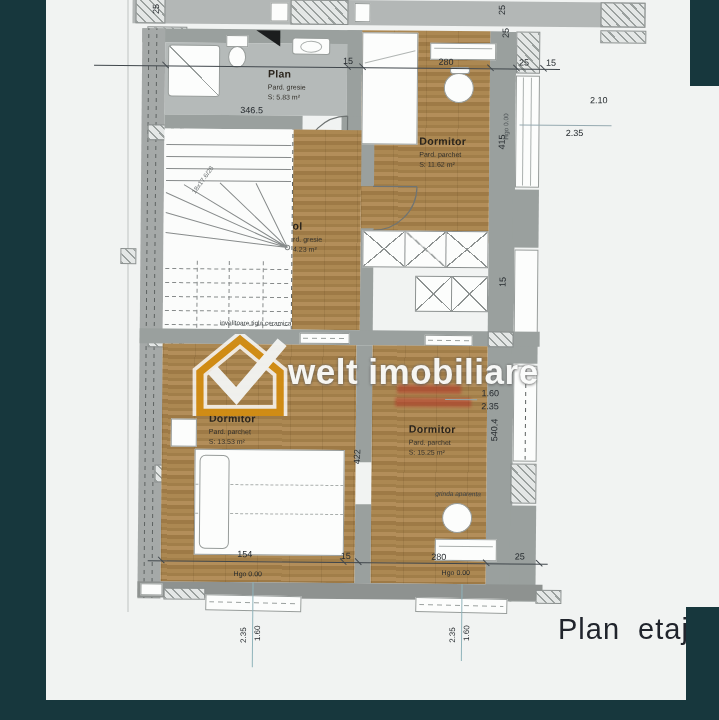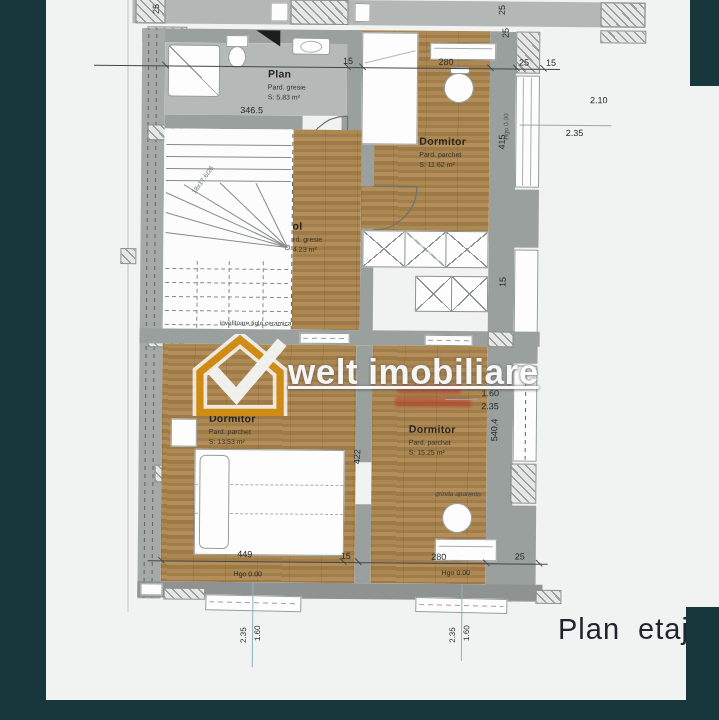--- a/index.html
+++ b/index.html
@@ -222,21 +222,21 @@
     <div class="abs dim vtext" style="left:496px;top:27px;width:16px;">25</div>
     <div class="abs dim vtext" style="left:488px;top:136px;width:26px;">415</div>
     <div class="abs tiny vtext" style="left:488px;top:118px;width:34px;">Hgo 0.00</div>
 
     <div class="abs dline" style="left:150px;top:562px;width:400px;"></div>
     <div class="abs tick" style="left:159px;top:561px;"></div>
     <div class="abs tick" style="left:341px;top:561px;"></div>
     <div class="abs tick" style="left:356px;top:561px;"></div>
     <div class="abs tick" style="left:484px;top:561px;"></div>
     <div class="abs tick" style="left:537px;top:561px;"></div>
-    <div class="abs dim" style="left:230px;top:551px;width:34px;">449</div>
+    <div class="abs dim" style="left:230px;top:551px;width:34px;">154</div>
     <div class="abs dim" style="left:340px;top:552px;width:16px;">15</div>
     <div class="abs dim" style="left:426px;top:552px;width:30px;">280</div>
     <div class="abs dim" style="left:514px;top:551px;width:16px;">25</div>
     <div class="abs tiny" style="left:236px;top:571px;font-size:7px;color:#23282c;">Hgo 0.00</div>
     <div class="abs tiny" style="left:444px;top:568px;font-size:7px;color:#23282c;">Hgo 0.00</div>
 
     <div class="abs dim" style="left:560px;top:94px;width:26px;margin-left:24px;">2.10</div>
     <div class="abs mline" style="left:518px;top:123px;width:92px;"></div>
     <div class="abs dim" style="left:560px;top:127px;width:26px;">2.35</div>
     <div class="abs dim" style="left:478px;top:388px;width:26px;">1.60</div>
@@ -250,21 +250,21 @@
     <div class="abs dim vtext" style="left:445px;top:630px;width:22px;font-size:8px;">2.35</div>
     <div class="abs dim vtext" style="left:459px;top:628px;width:22px;font-size:8px;">1.60</div>
   </div>
 
   <div class="abs" style="left:190px;top:332px;width:360px;height:84px;opacity:.95;">
     <svg class="abs" style="left:2px;top:2px;" width="96" height="82" viewBox="0 0 100 90">
       <polygon points="50,6 94,42 94,86 6,86 6,42" fill="none" stroke="rgba(255,255,255,.85)" stroke-width="16"></polygon>
       <polygon points="50,6 94,42 94,86 6,86 6,42" fill="none" stroke="#d28c12" stroke-width="8"></polygon>
       <polyline points="24,44 46,68 92,14" fill="none" stroke="#f4f6f5" stroke-width="13" stroke-linecap="square"></polyline>
     </svg>
-    <div class="abs" id="wm-text" style="left:98px;top:20px;text-decoration:underline;">welt imobiliare</div>
+    <div class="abs" id="wm-text" style="left:98px;top:20px;">welt imobiliare</div>
   </div>
 
   <div class="abs" id="plan-title" style="left:558px;top:613px;">Plan etaj</div>
 
   <div class="abs teal" style="left:0;top:0;width:46px;height:720px;"></div>
   <div class="abs teal" style="left:0;top:700px;width:719px;height:20px;"></div>
   <div class="abs teal" style="left:690px;top:0;width:29px;height:86px;"></div>
   <div class="abs teal" style="left:686px;top:607px;width:33px;height:113px;"></div>
 
 </div>

